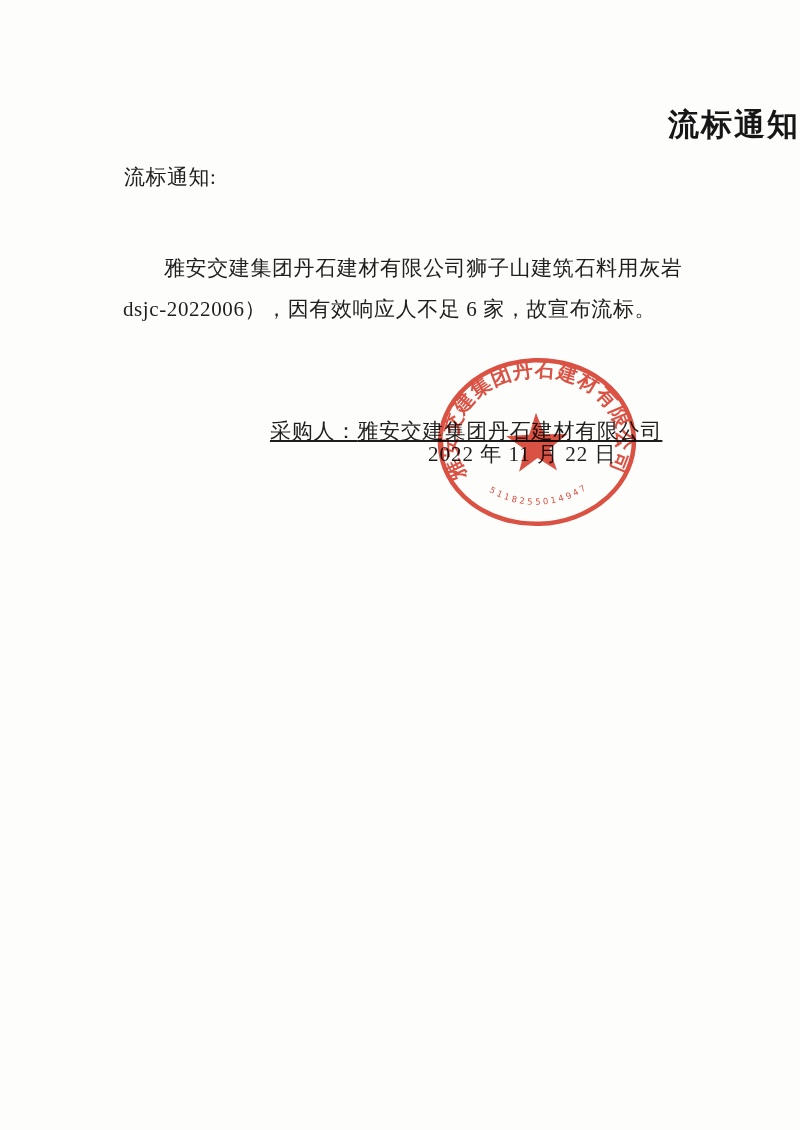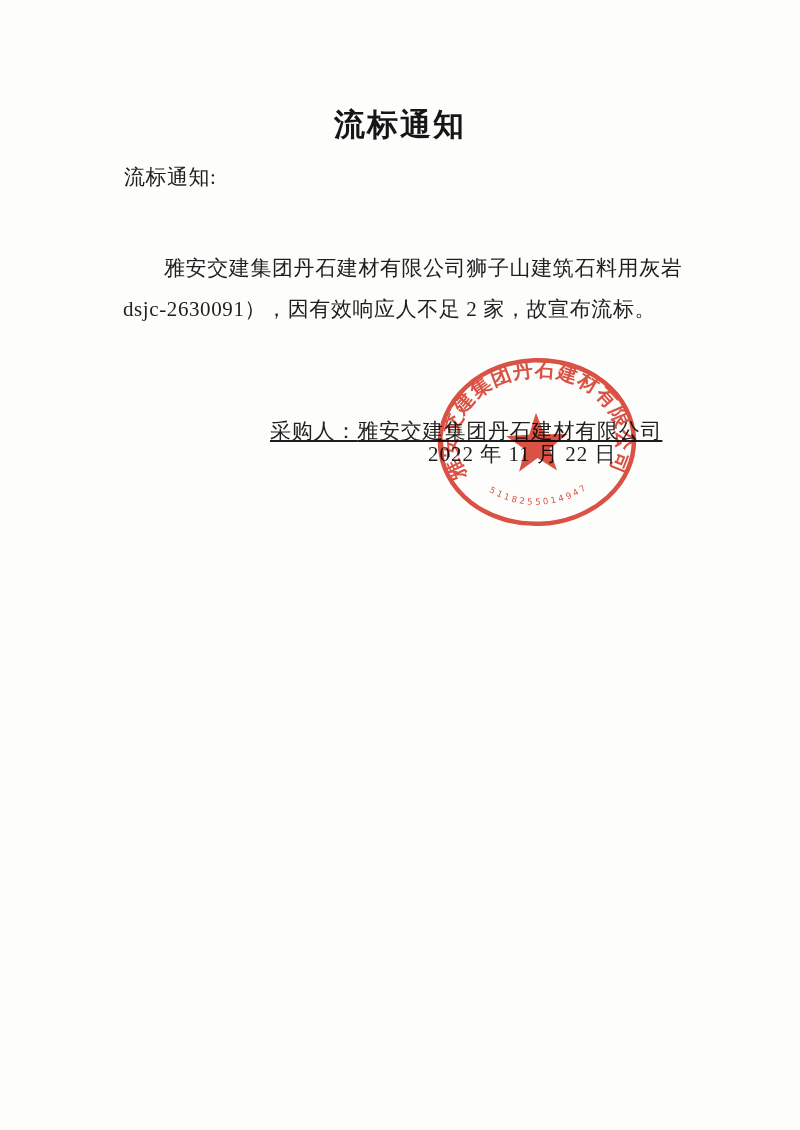--- a/index.html
+++ b/index.html
@@ -12,21 +12,21 @@
     overflow: hidden;
     font-family: "Liberation Serif", "DejaVu Serif", serif;
     color: #1e1e1e;
   }
   .doc-title {
     position: absolute;
     top: 104px;
     left: 0;
     width: 100%;
     margin: 0;
-    text-align: center;
+    text-align: right;
     font-size: 31px;
     font-weight: bold;
     letter-spacing: 2px;
     color: #161616;
   }
   .salutation {
     position: absolute;
     top: 163px;
     left: 124px;
     font-size: 21px;
@@ -84,21 +84,21 @@
 <body>
 
 <div class="page">
 
   <h1 class="doc-title">流标通知</h1>
 
   <div class="salutation">流标通知:</div>
 
   <div class="body-para">
     <div class="body-line indent">雅安交建集团丹石建材有限公司狮子山建筑石料用灰岩</div>
-    <div class="body-line">dsjc-2630091），因有效响应人不足 2 家，故宣布流标。</div>
+    <div class="body-line">dsjc-2022006），因有效响应人不足 6 家，故宣布流标。</div>
   </div>
 
   <div class="purchaser-line">
     <span>采购人：</span><span>雅安交建集团丹石建材有限公司</span>
   </div>
 
   <div class="date-line">2022 年 11 月 22 日</div>
 
   <svg class="seal" viewBox="0 0 202 170" xmlns="http://www.w3.org/2000/svg">
     <defs>

